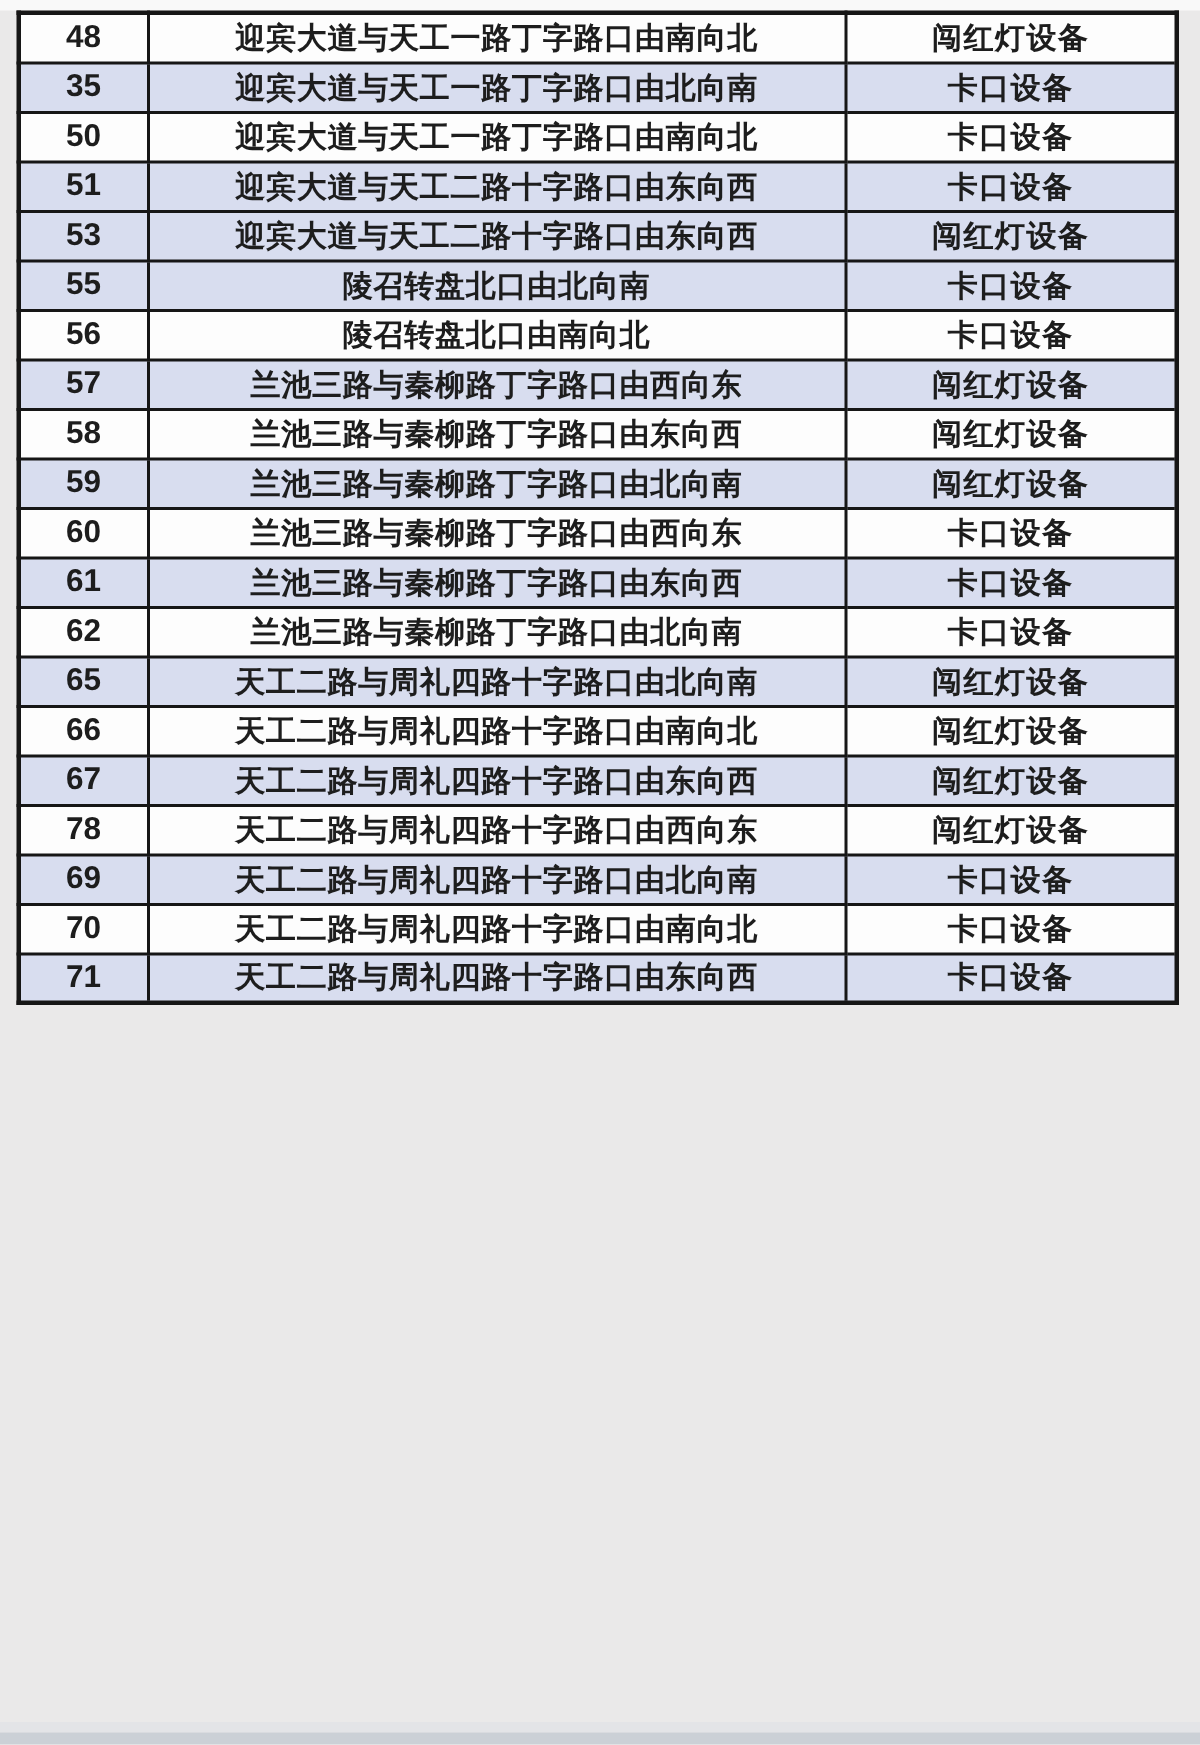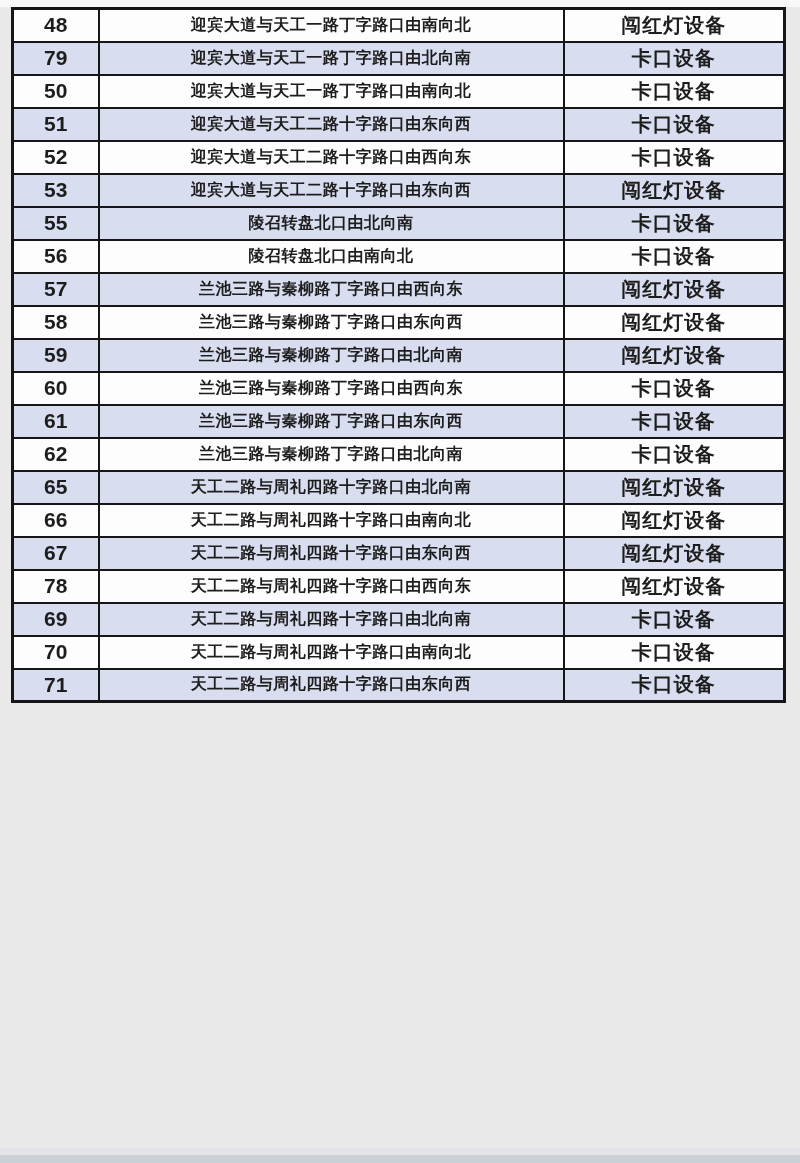--- a/index.html
+++ b/index.html
@@ -50,21 +50,21 @@
     vertical-align: middle;
     padding: 0;
     font-weight: 700;
     color: var(--text-color, #1d1d1d);
     background: var(--row-base, #fdfdfd);
   }
   table.device-table tr.alt td {
     background: var(--row-alt, #d8ddef);
   }
   td.idx-cell  { font-size: 21px; }
-  td.loc-cell  { font-size: 16px; letter-spacing: 0.5px; }
+  td.loc-cell  { font-size: 20px; letter-spacing: 0.5px; }
   td.dev-cell  { font-size: 20px; letter-spacing: 1px; }
   col.col-idx { width: 86px; }
   col.col-loc { width: 465px; }
   col.col-dev { width: 221px; }
 </style>
 </head>
 <body>
 
 <div class="top-strip"></div>
 
@@ -74,37 +74,32 @@
     <col class="col-loc">
     <col class="col-dev">
   </colgroup>
   <tbody id="table-body">
       <tr>
     <td class="idx-cell">48</td>
     <td class="loc-cell">迎宾大道与天工一路丁字路口由南向北</td>
     <td class="dev-cell">闯红灯设备</td>
   </tr>
       <tr class="alt">
-    <td class="idx-cell">79</td>
+    <td class="idx-cell">35</td>
     <td class="loc-cell">迎宾大道与天工一路丁字路口由北向南</td>
     <td class="dev-cell">卡口设备</td>
   </tr>
       <tr>
     <td class="idx-cell">50</td>
     <td class="loc-cell">迎宾大道与天工一路丁字路口由南向北</td>
     <td class="dev-cell">卡口设备</td>
   </tr>
       <tr class="alt">
     <td class="idx-cell">51</td>
     <td class="loc-cell">迎宾大道与天工二路十字路口由东向西</td>
-    <td class="dev-cell">卡口设备</td>
-  </tr>
-      <tr>
-    <td class="idx-cell">52</td>
-    <td class="loc-cell">迎宾大道与天工二路十字路口由西向东</td>
     <td class="dev-cell">卡口设备</td>
   </tr>
       <tr class="alt">
     <td class="idx-cell">53</td>
     <td class="loc-cell">迎宾大道与天工二路十字路口由东向西</td>
     <td class="dev-cell">闯红灯设备</td>
   </tr>
       <tr class="alt">
     <td class="idx-cell">55</td>
     <td class="loc-cell">陵召转盘北口由北向南</td>

